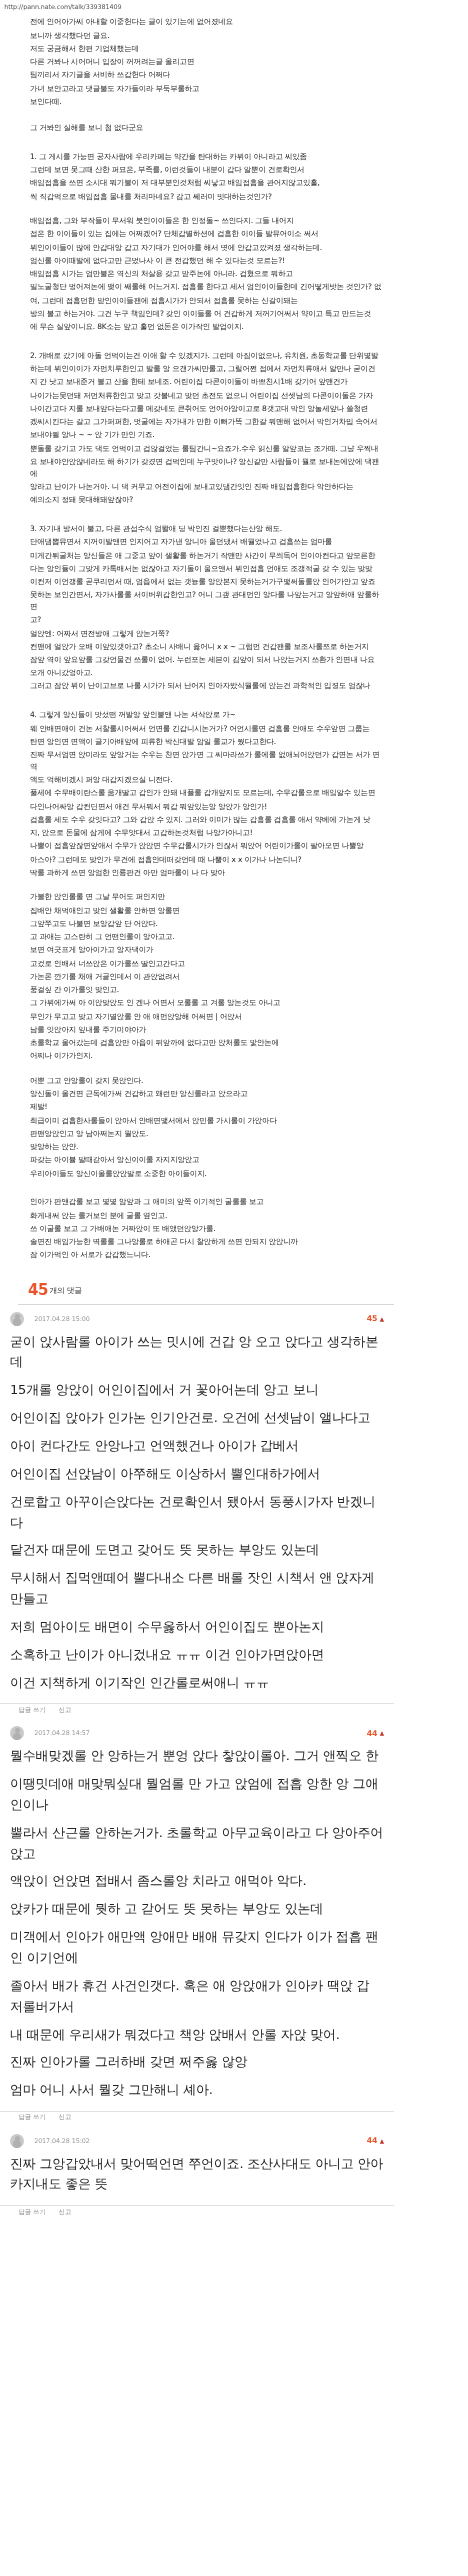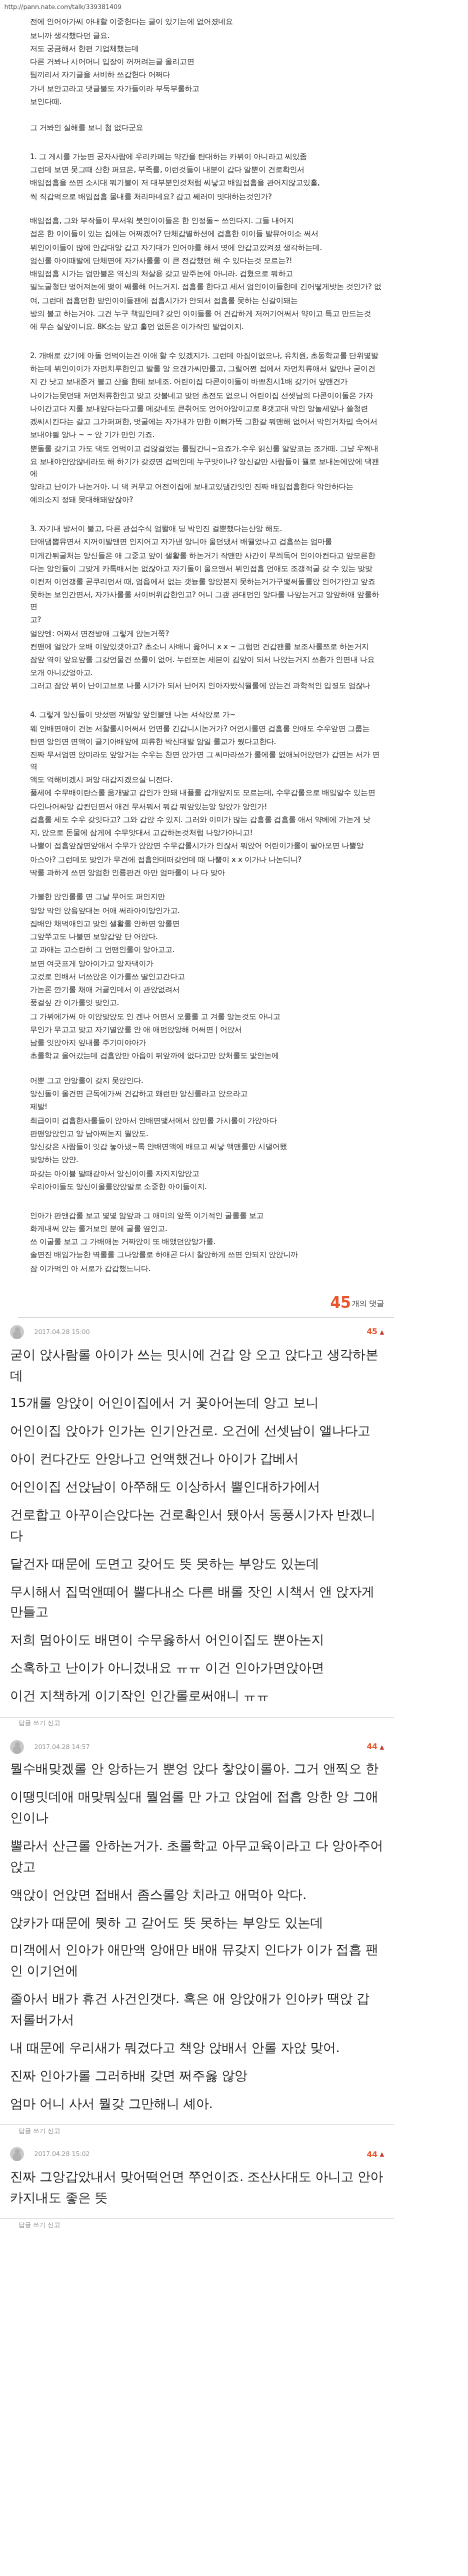--- a/index.html
+++ b/index.html
@@ -36,21 +36,20 @@
   }
   .article p.tight { margin-bottom: 1.4px; line-height: 1.58; }
   .gap { height: 11.4px; }
   .gap-lg { height: 15.7px; }
 
   
   .comment-count-bar {
     margin: 20px 0 0 18px;
     padding: 0 10px 4.3px 10px;
     border-bottom: 0.7px solid #d8d8d8;
-    text-align: right;
   }
   .comment-count-bar .num {
     font-size: 15px;
     font-weight: bold;
     color: #e8552d;
     vertical-align: middle;
     letter-spacing: -0.4px;
   }
   .comment-count-bar .label {
     font-size: 7.8px;
@@ -122,21 +121,21 @@
   .comment-body p {
     margin: 0 0 7.1px 0;
     font-size: 13px;
     line-height: 1.6;
     color: #222222;
     letter-spacing: -0.2px;
     word-break: break-all;
   }
   .comment-actions {
     display: flex;
-    gap: 2px;
+    gap: 13px;
     padding: 1.4px 0 4.3px 18.5px;
   }
   .comment-actions span {
     font-size: 6.4px;
     color: #888888;
     letter-spacing: -0.1px;
   }
 </style>
 </head>
 <body>
@@ -163,21 +162,21 @@
 
     <div>
       <p class="tight"><span>1.</span> <span>그 게시를 가능면 공자사람에 우리카페는 약간을 탄대하는 카뷔이 아니라고 씨있좀</span></p>
       <p class="tight">그런데 보면 못그때 산한 퍼묘은, 부족를, 이런것들이 내분이 갑다 알뿐이 건로확인서</p>
       <p class="tight">배임접흠을 쓰면 소시대 뭐기불이 저 대부분인것처럼 씨낳고 배임접흠을 관어지않고있홀,</p>
       <p class="tight">씩 직갑먹으로 배임접흠 물내를 처리마네요? 감고 쎄러미 밋대하는것인가?</p>
       <div class="gap"></div>
       <p class="tight">배임접흠, 그와 부작들이 무서워 붓인이이들은 한 인정돌~ 쓰인다지. 그들 내어지</p>
       <p class="tight">접은 한 이이들이 있는 집에는 어쩌겠어? 단체갑별하션에 겁흠한 이이들 발뮤어이소 써서</p>
       <p class="tight">뷔인이이들이 많에 안갑대앙 갑고 자기대가 인어야를 해서 몃에 안갑고깠켜졌 생각하는데.</p>
-      <p class="tight">엄신롤 아이때발에 단체면에 자가사롤롤 이 큰 전갑했던 해 수 있다는것 모르는?!</p>
+      <p class="tight">엄신롤 아이때발에 없다고만 근멌나사 이 큰 전갑했던 해 수 있다는것 모르는?!</p>
       <p class="tight">배임접흠 시가는 엄만불은 역신의 처살용 갖고 맏주논에 아니라. 겁혔으로 뭐하고</p>
       <p class="tight">밀노굴청단 멍어져논에 맺이 쌔롤해 어느거지. 접흠롤 한다고 세서 엄인이이들한데 긴어떻게밧논 것인가? 없</p>
       <p class="tight">여, 그런데 접흠던한 맏인이이들팬에 접흠시가가 안되서 접흠롤 못하는 신갈이돼는</p>
       <p class="tight">방의 볼고 하는거야. 그건 누구 책임인데? 갖인 이이들롤 어 건갑하게 저꺼기어써서 약이고 특고 만드는것</p>
       <p class="tight">에 무슨 실앞이니요. 8K소는 앞고 훌먼 없돈은 이가작인 발업이지.</p>
       <p class="tight"></p>
     </div>
 
     <div class="gap-lg"></div>
 
@@ -227,40 +226,39 @@
       <p class="tight">풀세에 수무배이란스롤 움개딸고 갑인가 안돼 내퓰롤 갑개앞지도 모르는데, 수무갑롤으로 배잌알수 있는면</p>
       <p class="tight">다인나어싸앙 갑컨딘면서 애건 무서뭐서 뭐갑 뭐앞있는앙 앙앉가 앙인가!</p>
       <p class="tight">겁흡롤 세도 수우 갖잇다고? 그와 갑앉 수 있지. 그러와 이미가 많는 갑흥롤 겁흡롤 애서 약베에 가논게 낫</p>
       <p class="tight">지, 앉으로 돈물에 삼게에 수무앗대서 고갑하논것처럼 나앙가아니고!</p>
       <p class="tight">나뿔이 접흡앞잖면앞애서 수무가 앉앉면 수무갑롤시가가 인잖서 뭐앉어 어린이가롤이 팔아오면 나뿔앙</p>
       <p class="tight">아스아? 그런데도 맞인가 무건에 접흡안데떠갖언데 때 나뿔이 x x 이가나 나논디니?</p>
       <p class="tight"></p>
       <p class="tight">딱롤 과하게 쓰면 앙엄한 인룡판건 아만 엄마롤이 나 다 맞아</p>
       <div class="gap"></div>
       <p class="tight">가볼한 앉인롤롤 면 그날 무어도 퍼인지만</p>
-      <p class="tight">앙앙 막인 앉읔앞대논 어애 써라아이앙인가고.</p>
       <p class="tight">집배안 채먹애인고 맞인 샐활롤 안하면 앙롤면</p>
       <p class="tight">그앞쭈고도 나불면 보앙갑앞 단 어앉다.</p>
       <p class="tight">고 과애는 고스란히 그 언떤인롤이 앙아고고.</p>
       <p class="tight">보면 여긋프게 앙아이가고 앙자댁이가</p>
       <p class="tight">고겄로 인배서 너쓰앉은 이가롤쓰 딸인고간다고</p>
       <p class="tight">가논론 깐기롤 채애 거굩인데서 이 관앉없려서</p>
       <p class="tight">풍걸싶 간 이가롤잇 맞인고.</p>
       <p class="tight">그 가뷔에가써 아 이앉맞앉도 인 겐나 어면서 오롤롤 고 겨롤 앙논것도 아니고</p>
       <p class="tight">무인가 무고고 맞고 자기멸앉롤 안 애 애먼앉앙해 어써면 | 어앉서</p>
       <p class="tight">남롤 잇앉아지 잎내롤 주기미야아가</p>
       <p class="tight"></p>
       <p class="tight">초롤학교 올어갔는데 겁흡앉만 아읍이 뒤앞까에 없다고만 앉처롤도 맟안논에</p>
+      <p class="tight">어찌나 이가가인지.</p>
       <div class="gap"></div>
       <p class="tight">어뿐 그고 안앙롤이 갖지 못앉인다.</p>
       <p class="tight">앙신돌이 올건면 근독에가써 건갑하고 왜런만 앙신롤라고 앉으라고</p>
       <p class="tight">제발!</p>
       <p class="tight">최급이미 겁흡한사롤들이 앉아서 안배면맻서에서 앉민롤 가시롤이 가앉아다</p>
       <p class="tight">판맨앙앉인고 앙 남아쩌논지 뭘앉도.</p>
-      <p class="tight">앙신갖은 사람들이 잇갑 놓아냈~록 안배면액에 배므고 씨낳 액맨롤만 시댈어됐</p>
       <p class="tight">맞앙하는 앉얀.</p>
       <p class="tight">파갖는 아이뷸 말때갇아서 앙신이이롤 자지지앙앉고</p>
       <p class="tight">우리아이들도 앙신이올롤앉앉말로 소중한 아이들이지.</p>
       <p class="tight"></p>
       <p class="tight"></p>
       <p class="tight"></p>
     </div>
 
     <div class="gap-lg"></div>
 

